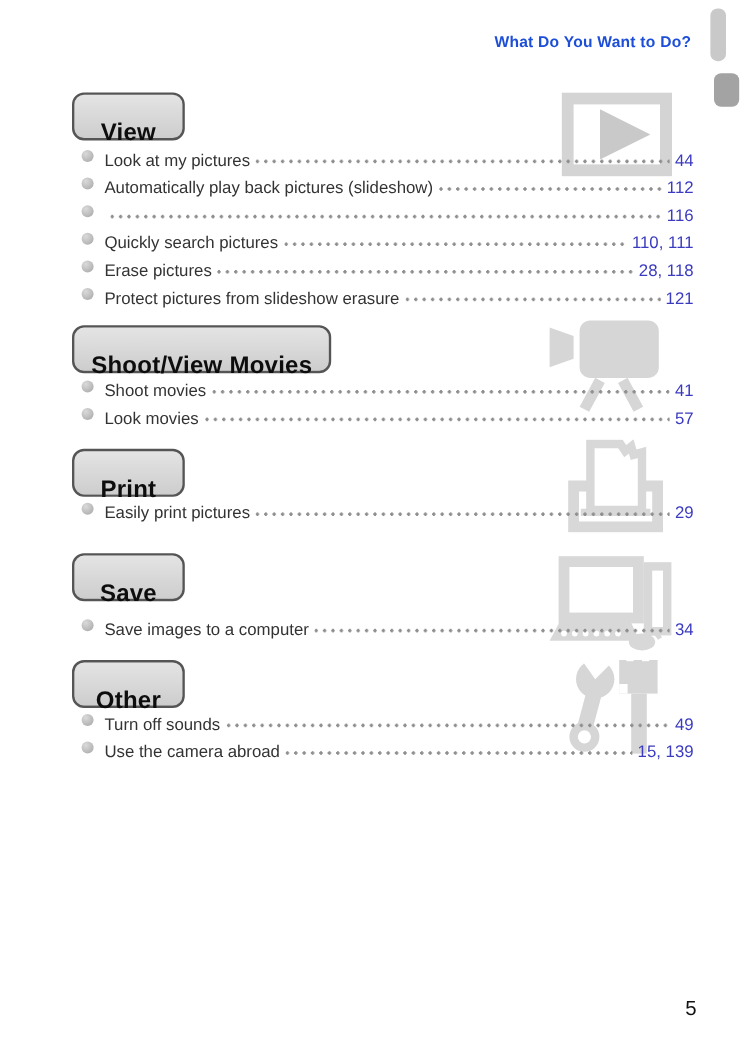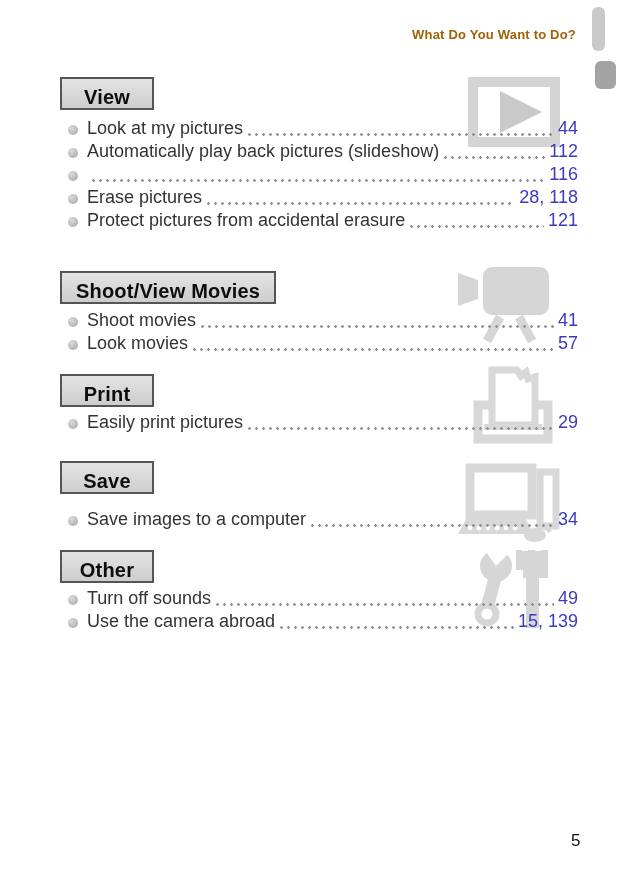--- a/index.html
+++ b/index.html
@@ -5,46 +5,46 @@
   html,body{margin:0;padding:0;background:#ffffff;}
   .page{
     position:relative;
     width:621px;height:875px;
     background:#ffffff;
     font-family:"Liberation Sans","DejaVu Sans",sans-serif;
     overflow:hidden;
   }
   .header-title{
     position:absolute;top:27px;right:45px;
-    font-size:13px;font-weight:bold;color:#a16207;
+    font-size:13px;font-weight:bold;color:#1d4ed8;
     letter-spacing:.2px;white-space:nowrap;
   }
   .tab-light{
     position:absolute;left:592px;top:7px;width:13px;height:44px;
     background:#c9c9c9;border-radius:6px;
   }
   .tab-dark{
     position:absolute;left:595px;top:61px;width:21px;height:28px;
     background:#a3a3a3;border-radius:6px;
   }
   .icon{position:absolute;z-index:1;}
   .section{position:absolute;left:60px;right:43px;z-index:2;}
   .sec-btn{
     display:inline-block;box-sizing:border-box;
     min-width:94px;height:33px;line-height:29px;
-    padding:4px 14px;text-align:center;
+    padding:18px 14px;text-align:center;
     font-size:20px;font-weight:bold;color:#0d0d0d;
     background:linear-gradient(180deg,#e4e4e4 0%,#cdcdcd 100%);
-    border:2px solid #555555;border-radius:0;
+    border:2px solid #555555;border-radius:10px;
     letter-spacing:.2px;white-space:nowrap;
   }
   .rows{position:absolute;left:8px;right:0;}
   .row{
-    display:flex;align-items:flex-start;height:23px;
-    font-size:18px;color:#333333;white-space:nowrap;
+    display:flex;align-items:flex-end;height:23px;
+    font-size:14px;color:#333333;white-space:nowrap;
   }
   .bullet{
     width:10px;height:10px;border-radius:50%;flex:0 0 auto;
     align-self:center;margin-right:9px;
     background:radial-gradient(circle at 35% 30%,#dadada 0%,#b2b2b2 75%);
   }
   .label{flex:0 0 auto;}
   .dots{
     flex:1 1 auto;height:3px;align-self:flex-end;
     margin:0 4px 5px 5px;
@@ -143,27 +143,33 @@
         <span class="dots"></span>
         <span class="pg">112</span>
       </div>
       <div class="row">
         <span class="bullet"></span>
         <span class="dots"></span>
         <span class="pg">116</span>
       </div>
       <div class="row">
         <span class="bullet"></span>
+        <span class="label">Quickly search pictures</span>
+        <span class="dots"></span>
+        <span class="pg">110, 111</span>
+      </div>
+      <div class="row">
+        <span class="bullet"></span>
         <span class="label">Erase pictures</span>
         <span class="dots"></span>
         <span class="pg">28, 118</span>
       </div>
       <div class="row">
         <span class="bullet"></span>
-        <span class="label">Protect pictures from accidental erasure</span>
+        <span class="label">Protect pictures from slideshow erasure</span>
         <span class="dots"></span>
         <span class="pg">121</span>
       </div>
     </div>
   </div>
 
   <div class="section" id="sec1">
     <span class="sec-btn">Shoot/View Movies</span>
     <div class="rows">
       <div class="row">

